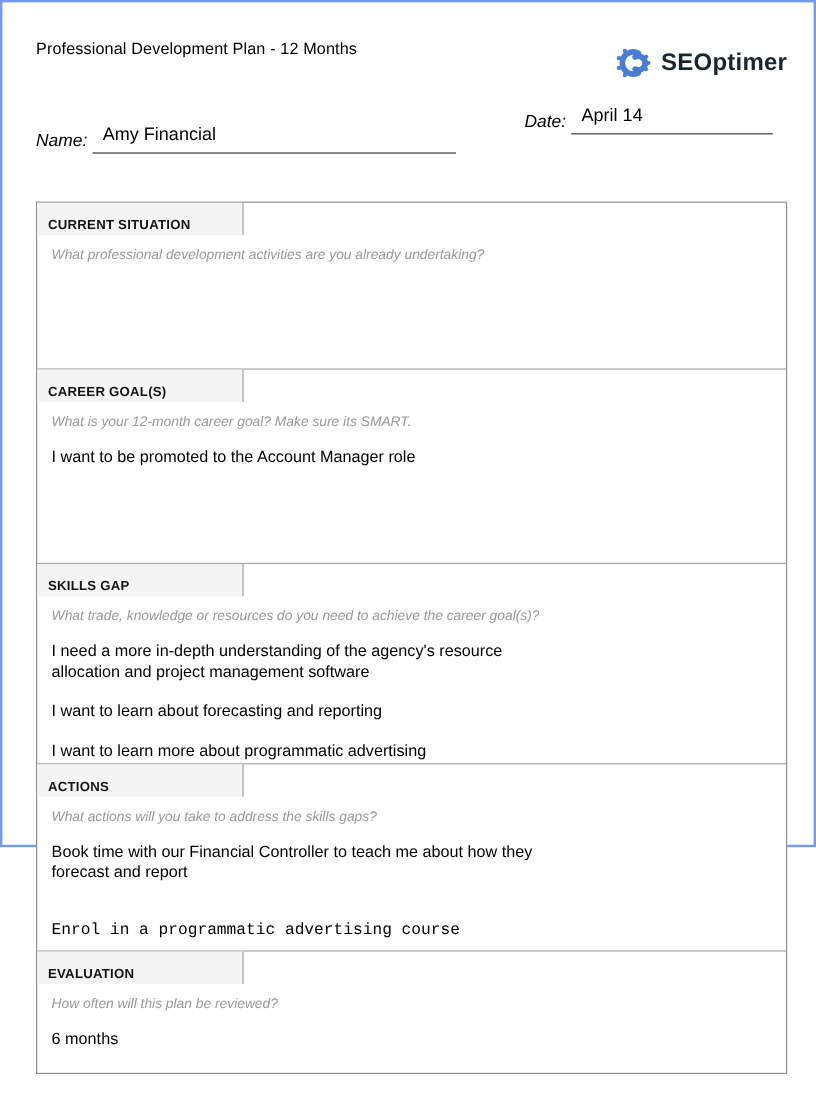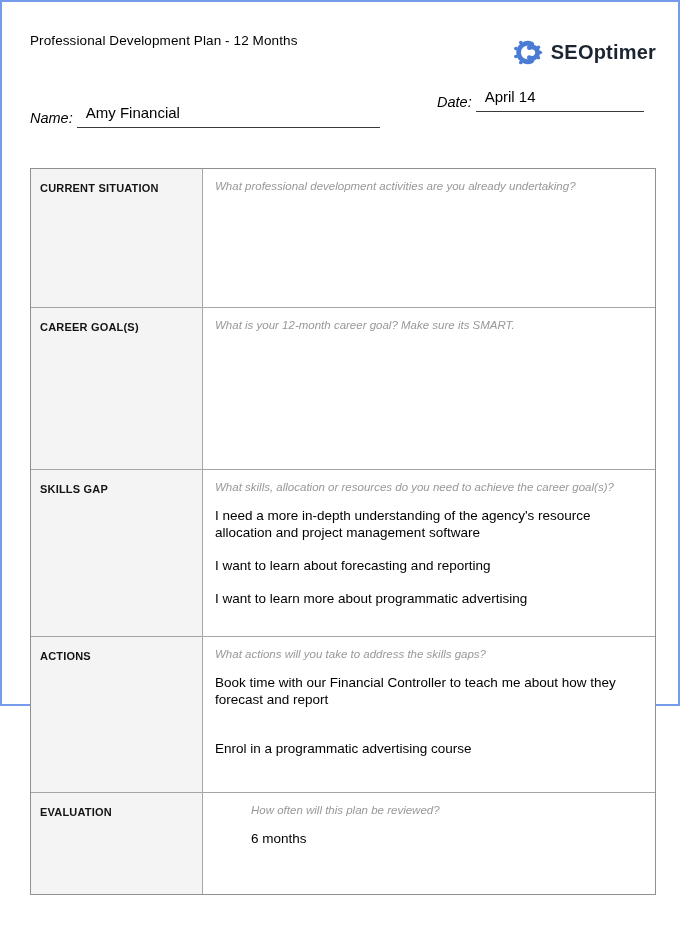--- a/index.html
+++ b/index.html
@@ -52,22 +52,22 @@
     line-height:1.4;
   }
   .name-width{ width:303px; }
   .date-width{ width:168px; }
   
   .plan-table{
     position:absolute; left:28px; top:166px; width:626px;
     border:1px solid var(--table-border-outer);
     background:#fff;
   }
-  .row{ display:flex; border-bottom:1px solid var(--table-border-inner); }
-  .row:last-child{ border-bottom:none;gap:36px; }
+  .row{ display:flex; border-bottom:1px solid var(--table-border-inner);flex-direction:column; }
+  .row:last-child{ border-bottom:none; }
   .r1{ height:139px; } .r2{ height:162px; } .r3{ height:167px; }
   .r4{ height:156px; } .r5{ height:101px; }
   .cell-label{
     width:172px; flex:none;
     background:var(--label-bg);
     border-right:1px solid var(--table-border-inner);
     padding:9px 8px 0 9px;
   }
   .cell-label span{
     font-size:11px; font-weight:700; color:#141414; letter-spacing:0.2px;
@@ -77,21 +77,21 @@
   }
   .prompt{
     font-size:11.5px; font-style:italic; color:var(--prompt-gray);
     line-height:1.35;
   }
   .answer{
     font-size:13.5px; color:#000; line-height:1.32;
     margin-top:11px; max-width:432px;
   }
   .answer + .answer{ margin-top:15px; }
-  .answer.gap-lg{ margin-top:31px; }
+  .answer.gap-lg{ margin-top:31px;font-family:Liberation Mono, monospace; }
   .r4 .answer:first-of-type{ margin-top:7px; }
 </style>
 </head>
 <body>
 
 <div class="page">
 
   <h1 class="title">Professional Development Plan - 12 Months</h1>
 
   <div class="brand">
@@ -135,29 +135,30 @@
         <p class="prompt">What professional development activities are you already undertaking?</p>
       </div>
     </section>
 
     <section class="row r2">
       <div class="cell-label">
         <span>CAREER GOAL(S)</span>
       </div>
       <div class="cell-content">
         <p class="prompt">What is your 12-month career goal? Make sure its SMART.</p>
+        <p class="answer">I want to be promoted to the Account Manager role</p>
       </div>
     </section>
 
     <section class="row r3">
       <div class="cell-label">
         <span>SKILLS GAP</span>
       </div>
       <div class="cell-content">
-        <p class="prompt">What skills, allocation or resources do you need to achieve the career goal(s)?</p>
+        <p class="prompt">What trade, knowledge or resources do you need to achieve the career goal(s)?</p>
         <p class="answer">I need a more in-depth understanding of the agency's resource allocation and project management software</p>
         <p class="answer">I want to learn about forecasting and reporting</p>
         <p class="answer">I want to learn more about programmatic advertising</p>
       </div>
     </section>
 
     <section class="row r4">
       <div class="cell-label">
         <span>ACTIONS</span>
       </div>

